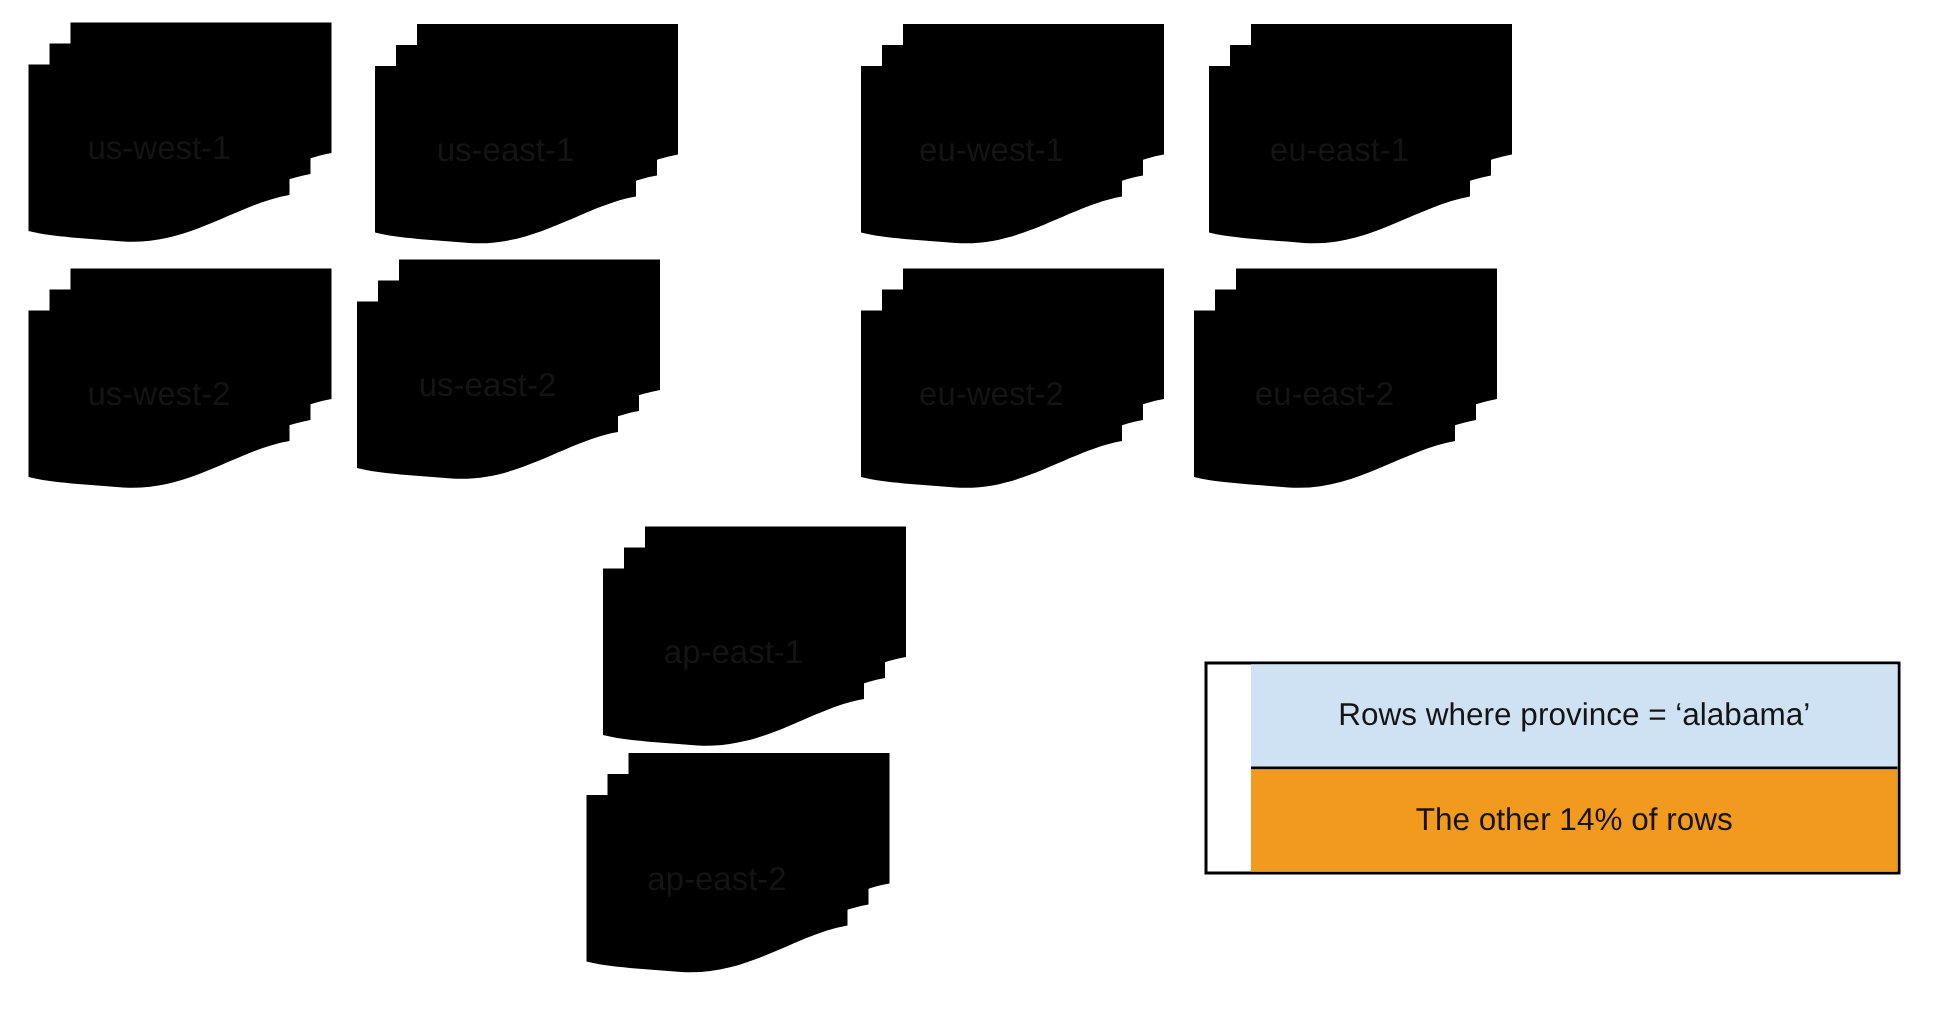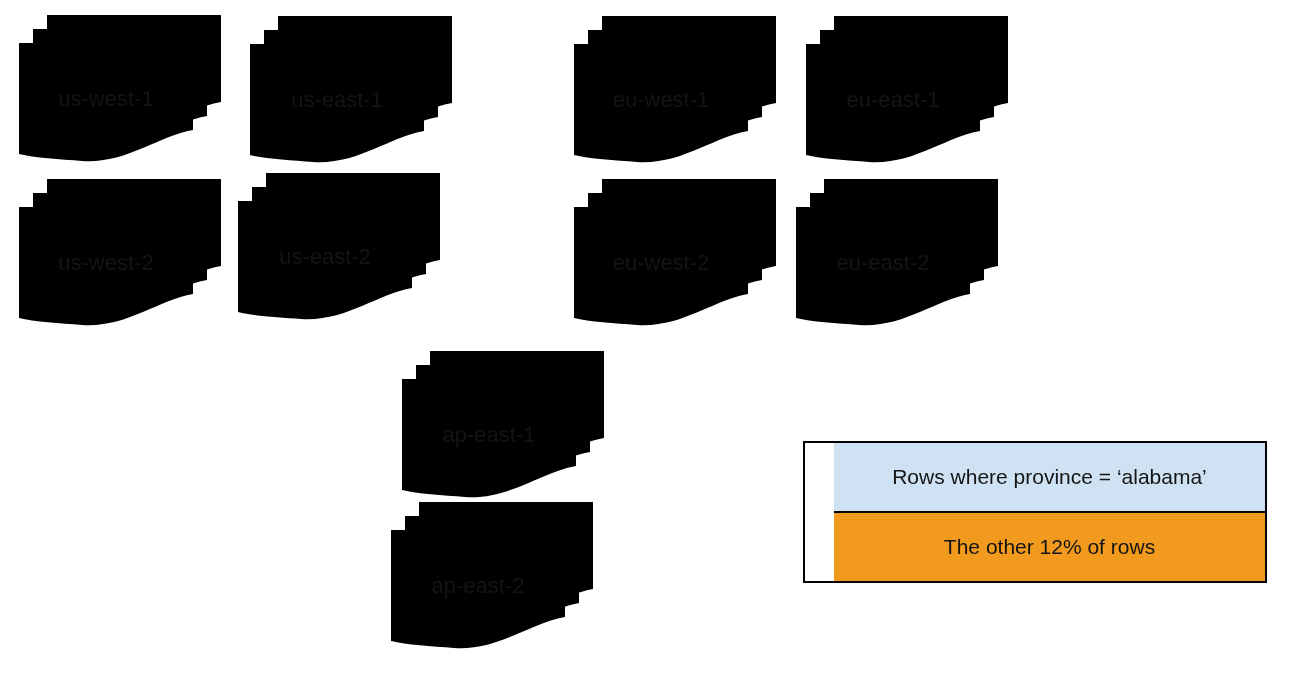--- a/index.html
+++ b/index.html
@@ -110,17 +110,17 @@
         <use href="#docstack"></use>
       </svg>
     <div class="stack-label">ap-east-2</div>
   </div>
 
   <div class="legend">
     <div class="legend-row blue">
       <span>Rows where province = ‘alabama’</span>
     </div>
     <div class="legend-row orange">
-      <span>The other 12% of rows</span>
+      <span>The other 14% of rows</span>
     </div>
   </div>
 
 </div>
 
 </body></html>

